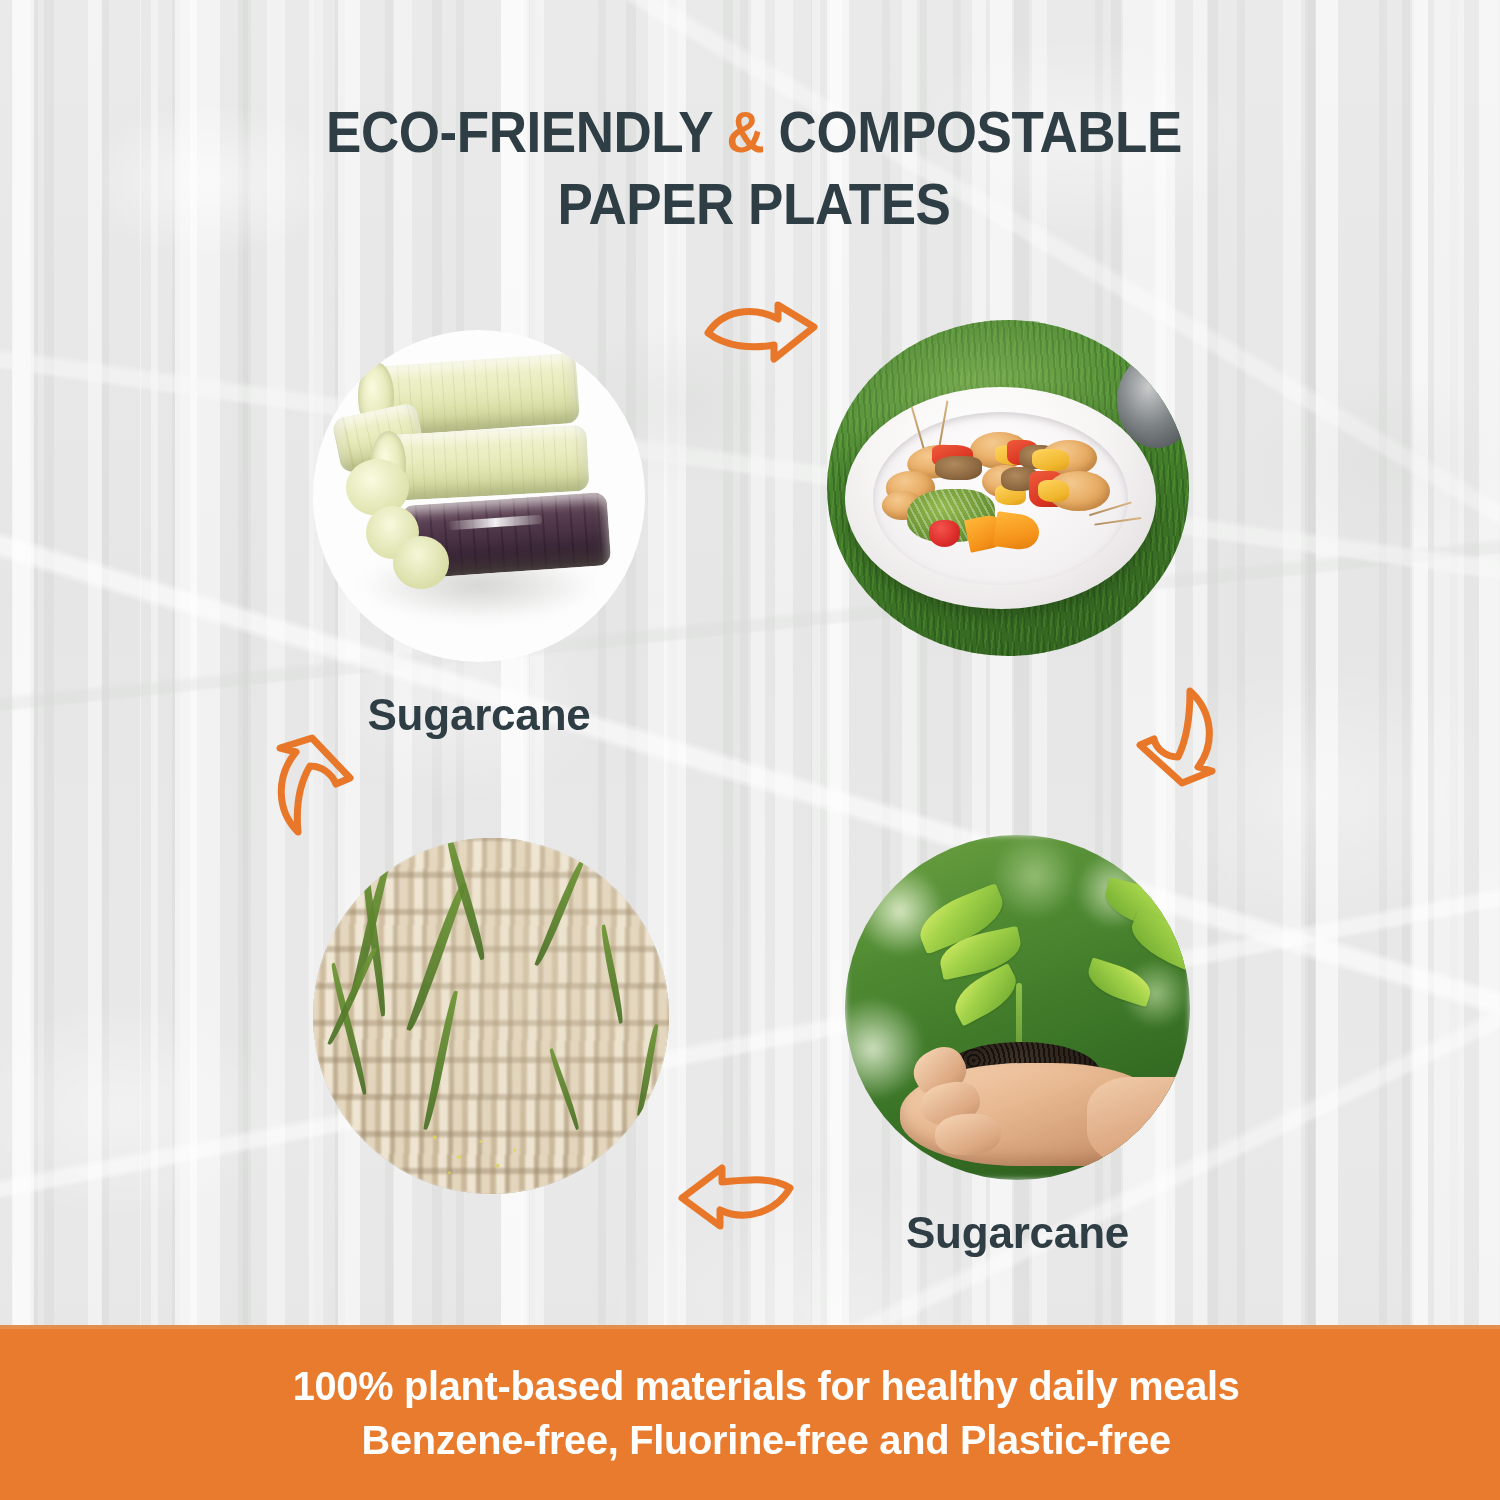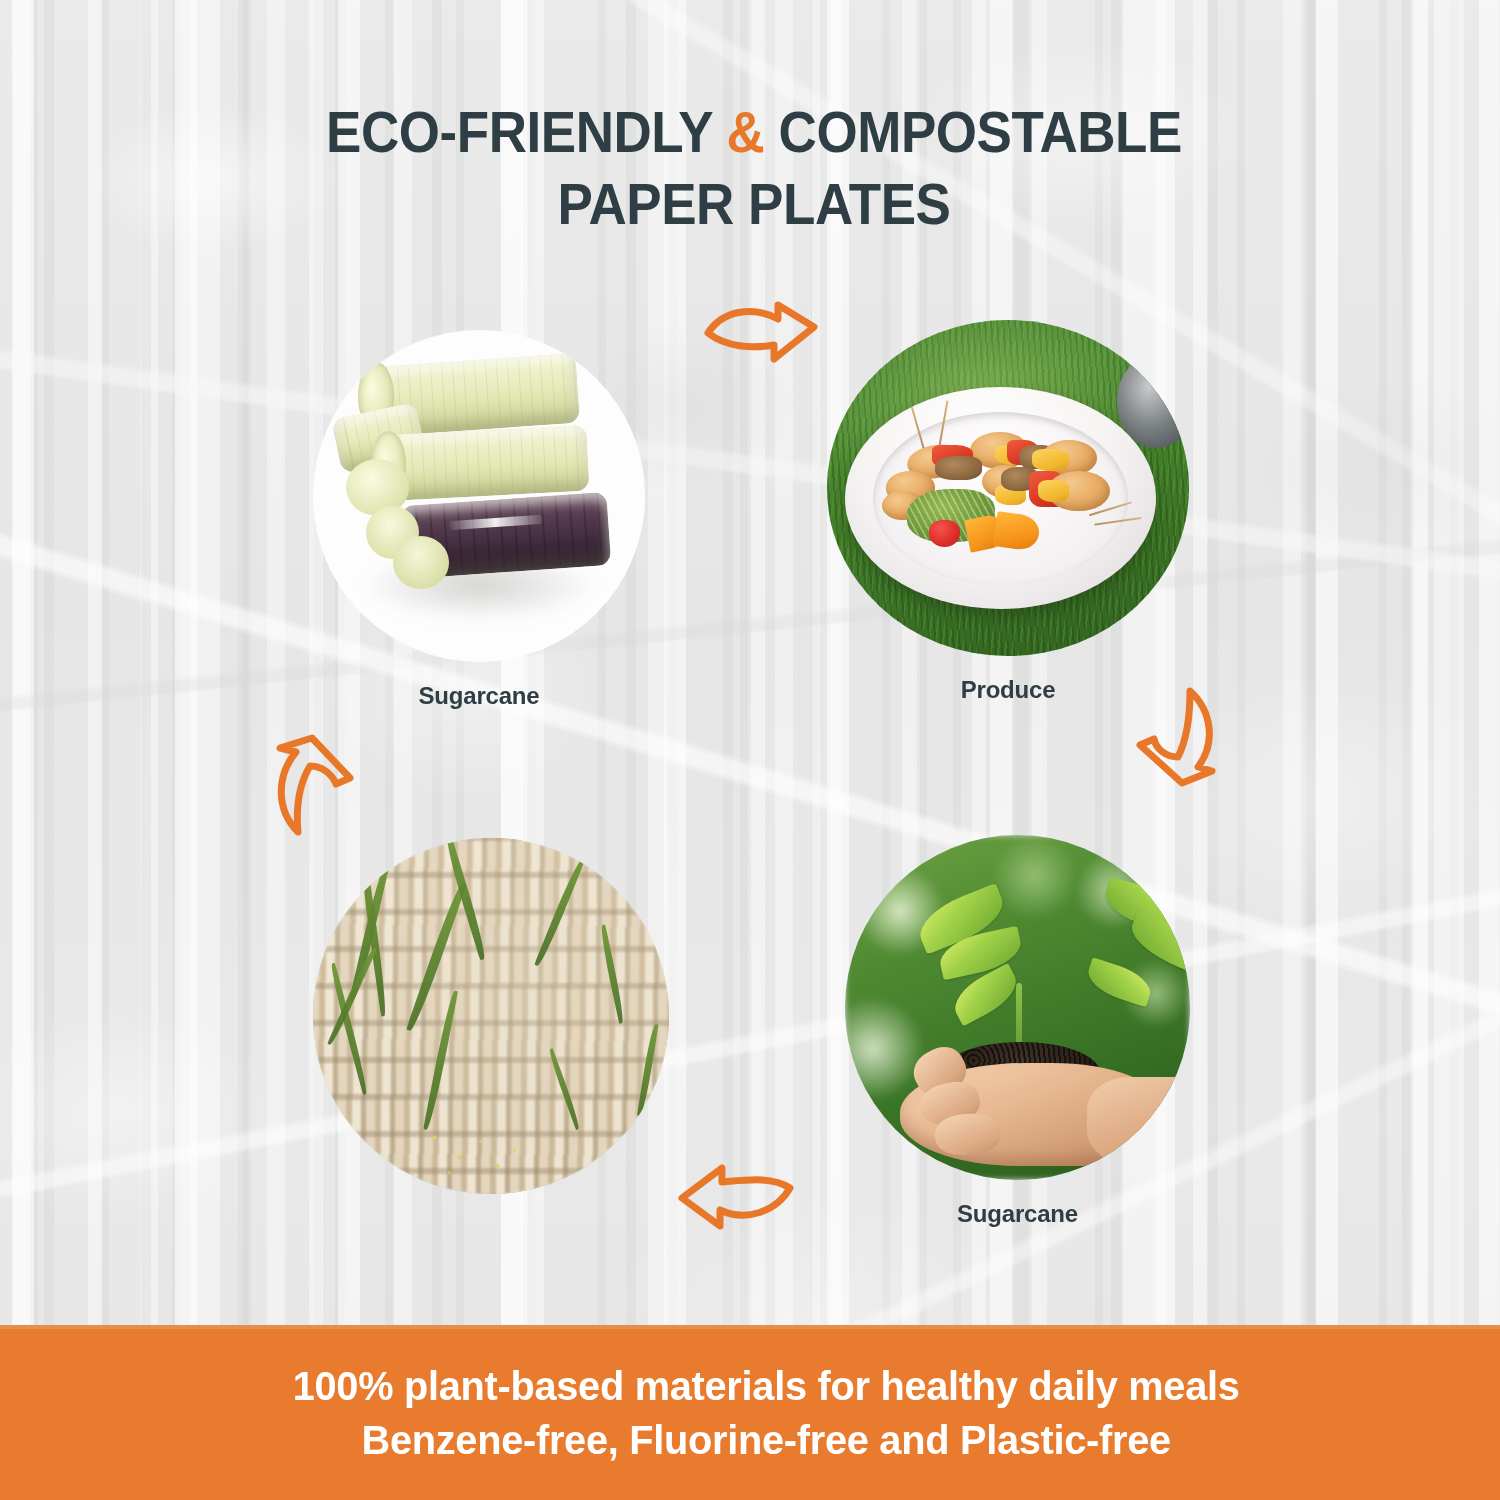--- a/index.html
+++ b/index.html
@@ -86,23 +86,23 @@
   .node { position:absolute; z-index:4; }
 
   .circle {
     position:relative;
     border-radius:50%;
     overflow:hidden;
     background:#dfe0df;
   }
 
   .node-label {
-    margin-top:20px;
+    margin-top:28px;
     text-align:center;
-    font-size:24px;
+    font-size:44px;
     font-weight:bold;
     color:#2f3e45;
     letter-spacing:-0.2px;
   }
 
   
   #c-sugarcane { left:313px; top:330px; }
   #c-sugarcane .circle { width:332px; height:332px; background:#fdfdfd; }
   .sc-scene { position:absolute; inset:0; }
   .sc-shadow {
@@ -394,21 +394,20 @@
         <div class="food tomato" style="left:59%; top:38%; width:12%; height:16%;"></div>
         <div class="food bun" style="left:65%; top:38%; width:20%; height:18%;"></div>
         <div class="food cheese" style="left:62%; top:42%; width:10%; height:10%;"></div>
 
         <div class="food greens" style="left:20%; top:46%; width:28%; height:24%;"></div>
         <div class="food strawberry" style="left:27%; top:60%; width:10%; height:12%;"></div>
         <div class="food orange-wedge" style="left:39%; top:58%; width:13%; height:15%; transform:rotate(-12deg);"></div>
         <div class="food orange-wedge" style="left:48%; top:57%; width:14%; height:16%; transform:rotate(8deg);"></div>
       </div>
     </div>
-    <div class="node-label">Produce</div>
   </div>
 
   <div class="node" id="c-recycle">
     <div class="circle">
       <div class="field"></div>
       <div class="field-nodes"></div>
       <div class="field-blur"></div>
 
       <div class="blade" style="left:10%; top:6%;  width:9px;  height:40%; transform:rotate(13deg);"></div>
       <div class="blade" style="left:19%; top:2%;  width:8px;  height:48%; transform:rotate(-8deg);"></div>

